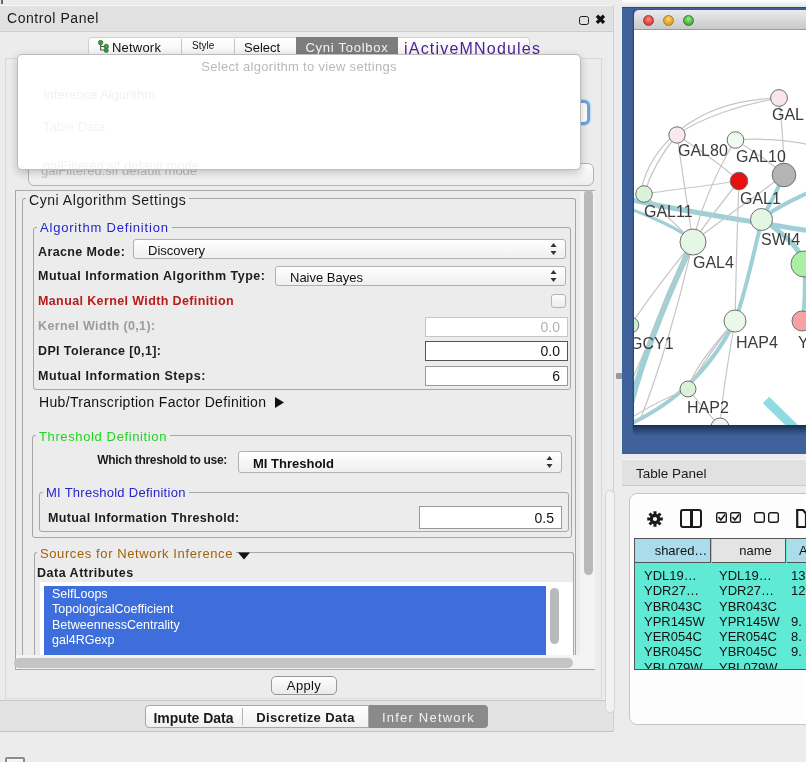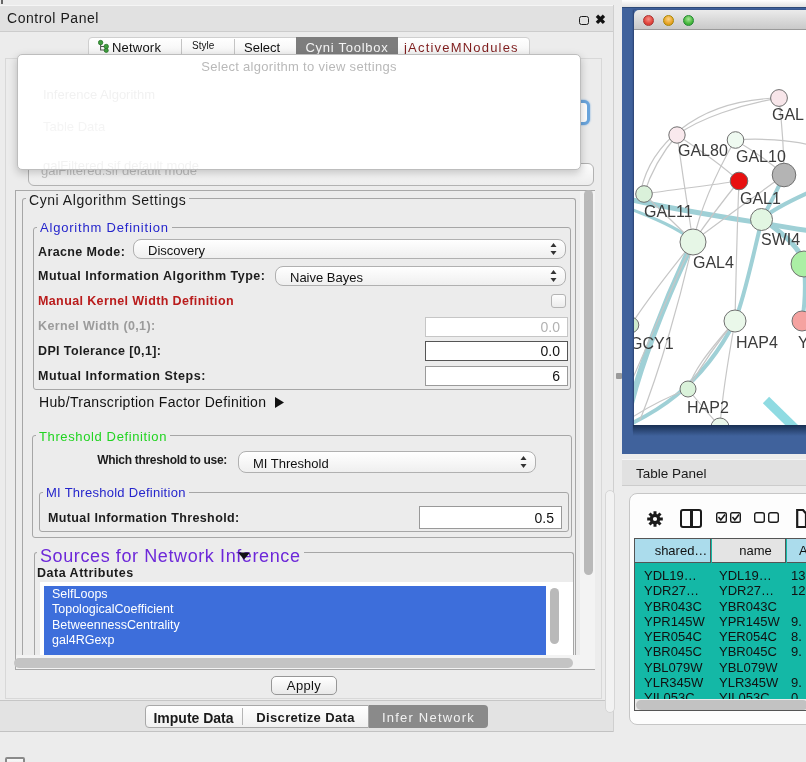--- a/index.html
+++ b/index.html
@@ -2,21 +2,21 @@
 <html><head>
 <meta charset="utf-8">
 <style>
   * { margin:0; padding:0; box-sizing:border-box; }
   html,body { width:806px; height:762px; overflow:hidden; }
   body { font-family:"Liberation Sans", sans-serif; background:#ececec; position:relative; }
   .abs { position:absolute; }
   .hdr { background:#e1e1e1; border-top:1px solid #f5f5f5; border-bottom:1px solid #cccccc; }
   .combo {
     background:linear-gradient(#ffffff, #efefef);
-    border:1px solid #b0b0b0; border-radius:8px;
+    border:1px solid #b0b0b0; border-radius:3px;
     font-size:13px; color:#111;
   }
   .combo .arr { position:absolute; right:7px; top:50%; margin-top:-7px; width:9px; height:14px; }
   .tfield { background:#fff; border:1px solid #9a9a9a; font-size:14px; color:#111; text-align:right; }
   .grp { position:absolute; border:1px solid #a6a6a6; border-radius:3px; }
   .grpt { position:absolute; top:-8px; background:#ececec; padding:0 3px; font-size:13px; white-space:nowrap; }
   .blab { font-size:12.5px; font-weight:bold; color:#1c1c1c; white-space:nowrap; letter-spacing:0.38px; }
 </style>
 </head>
 <body>
@@ -36,21 +36,21 @@
 <svg class="abs" style="left:98px;top:39px;" width="13" height="15" viewBox="0 0 15 16">
   <path d="M3 5 L3 12 L8 12 M3 8 L8 8" stroke="#555" stroke-width="1.2" fill="none"></path>
   <circle cx="3" cy="3.5" r="2.6" fill="#3f9e3f" stroke="#1e6a1e" stroke-width="0.8"></circle>
   <circle cx="9.5" cy="8" r="2.6" fill="#3f9e3f" stroke="#1e6a1e" stroke-width="0.8"></circle>
   <circle cx="9.5" cy="12.5" r="2.4" fill="#3f9e3f" stroke="#1e6a1e" stroke-width="0.8"></circle>
 </svg>
 <div class="abs" style="left:112px;top:40px;font-size:13px;letter-spacing:0.2px;color:#111;">Network</div>
 <div class="abs" style="left:192px;top:40px;font-size:10px;color:#111;">Style</div>
 <div class="abs" style="left:244px;top:40px;font-size:13px;color:#111;">Select</div>
 <div class="abs" style="left:296px;top:40px;width:102px;text-align:center;font-size:13px;letter-spacing:0.75px;color:#f4f4f4;">Cyni Toolbox</div>
-<div class="abs" style="left:404px;top:40px;font-size:13px;letter-spacing:1.2px;color:#7f1d1d;">jActiveMNodules</div>
+<div class="abs" style="left:404px;top:40px;font-size:16px;letter-spacing:1.2px;color:#4c1d95;">jActiveMNodules</div>
 
 <div class="abs" style="left:5px;top:58px;width:597px;height:641px;border:1px solid #d8d8d8;background:#ececec;"></div>
 <div class="abs" style="left:15px;top:190px;width:580px;height:480px;border:1px solid #a8a8a8;background:#ececec;"></div>
 
 <div class="abs" style="left:22px;top:198px;width:554px;height:458px;border:1px solid #a6a6a6;border-bottom:none;border-radius:3px 3px 0 0;"></div>
 <div class="abs" style="left:26px;top:192px;background:#ececec;padding:0 3px;font-size:14px;letter-spacing:0.55px;color:#1a1a1a;">Cyni Algorithm Settings</div>
 
 <div class="grp" style="left:33px;top:227px;width:538px;height:163px;"></div>
 <div class="grpt" style="left:37px;top:220px;font-size:13px;letter-spacing:0.8px;color:#2525cc;background:#ececec;padding:0 3px;">Algorithm Definition</div>
 
@@ -84,34 +84,34 @@
 
 <div class="abs" style="left:39px;top:394px;font-size:14px;letter-spacing:0.33px;color:#111;">Hub/Transcription Factor Definition</div>
 <svg class="abs" style="left:273px;top:396px;" width="12" height="13" viewBox="0 0 12 13">
     <path d="M2 1 L11 6.5 L2 12 Z" fill="#111"></path>
   </svg>
 
 <div class="grp" style="left:32px;top:435px;width:540px;height:103px;"></div>
 <div class="grpt" style="left:36px;top:429px;font-size:13px;letter-spacing:0.62px;color:#21d421;background:#ececec;padding:0 3px;">Threshold Definition</div>
 
 <div class="abs blab" style="left:0;top:453px;width:227px;text-align:right;font-size:12px;letter-spacing:-0.3px;">Which threshold to use:</div>
-<div class="abs combo" style="left:238px;top:451px;width:298px;height:22px;">
+<div class="abs combo" style="left:238px;top:451px;width:324px;height:22px;font-weight:bold;">
   <span style="position:absolute;left:14px;top:3.5px;">MI Threshold</span>
   <svg class="arr" viewBox="0 0 9 14">
       <path d="M4.5 1 L7.5 5 L1.5 5 Z M4.5 13 L7.5 9 L1.5 9 Z" fill="#333"></path>
     </svg>
 </div>
 
 <div class="grp" style="left:39px;top:492px;width:530px;height:40px;"></div>
 <div class="grpt" style="left:43px;top:485px;font-size:13px;letter-spacing:0.27px;color:#2525cc;background:#ececec;padding:0 3px;">MI Threshold Definition</div>
 <div class="abs blab" style="left:48px;top:511px;">Mutual Information Threshold:</div>
 <div class="abs tfield" style="left:419px;top:506px;width:143px;height:23px;border-color:#999;padding:3px 7px 8px 0;">0.5</div>
 
 <div class="abs" style="left:34px;top:552px;width:540px;height:104px;border:1px solid #a6a6a6;border-bottom:none;border-radius:3px 3px 0 0;"></div>
-<div class="grpt" style="left:37px;top:546px;font-size:18px;letter-spacing:0.6px;color:#6d28d9;background:#ececec;padding:0 3px;">Sources for Network Inference</div>
+<div class="grpt" style="left:37px;top:546px;font-size:13px;letter-spacing:0.6px;color:#a16207;background:#ececec;padding:0 3px;">Sources for Network Inference</div>
 <svg class="abs" style="left:237px;top:551px;" width="14" height="10" viewBox="0 0 14 10">
     <path d="M1 1.5 L13 1.5 L7 8.5 Z" fill="#111"></path>
   </svg>
 <div class="abs blab" style="left:37px;top:566px;letter-spacing:0.5px;">Data Attributes</div>
 
 <div class="abs" style="left:40px;top:582px;width:533px;height:75px;background:#fff;overflow:hidden;">
   <div class="abs" style="left:4px;top:4px;width:502px;height:76px;background:#3d6edb;"></div>
   <div class="abs" style="left:12px;top:5px;font-size:12.5px;color:#fff;line-height:15.3px;white-space:nowrap;">SelfLoops<br>TopologicalCoefficient<br>BetweennessCentrality<br>gal4RGexp</div>
   <div class="abs" style="left:510px;top:6px;width:9px;height:56px;background:#b9b9b9;border-radius:5px;"></div>
 </div>
@@ -253,21 +253,21 @@
   <path d="M2.5 5 L4.8 8 L9 2.5 M16.5 5 L18.8 8 L23 2.5" stroke="#1b1b1b" stroke-width="1.6" fill="none"></path>
 </svg>
 <svg class="abs" style="left:754px;top:512px;" width="26" height="12" viewBox="0 0 26 12">
   <rect x="0.7" y="0.7" width="9.6" height="9.6" rx="2" fill="none" stroke="#1b1b1b" stroke-width="1.4"></rect>
   <rect x="14.7" y="0.7" width="9.6" height="9.6" rx="2" fill="none" stroke="#1b1b1b" stroke-width="1.4"></rect>
 </svg>
 <svg class="abs" style="left:796px;top:508px;" width="10" height="21" viewBox="0 0 10 21">
   <path d="M1.2 2 L7 2 L10 5.5 L10 19 L1.2 19 Z" fill="none" stroke="#1b1b1b" stroke-width="2.2"></path>
 </svg>
 
-<div class="abs" style="left:634px;top:538px;width:172px;height:173px;background:#14b8a6;border:1px solid #555;border-right:none;overflow:hidden;">
+<div class="abs" style="left:634px;top:538px;width:172px;height:132px;background:#5eead4;border:1px solid #555;border-right:none;overflow:hidden;">
 
   <div class="abs" style="left:0;top:0;width:76px;height:24px;background:#abdcec;border-right:1.5px solid #555;border-bottom:1.5px solid #555;text-align:center;font-size:13px;color:#111;padding-top:4px;padding-left:17px;box-sizing:border-box;white-space:nowrap;overflow:hidden;">shared…</div>
   <div class="abs" style="left:77px;top:0;width:74px;height:24px;background:#e4e4e4;border-right:1.5px solid #555;border-bottom:1.5px solid #555;text-align:center;font-size:13px;color:#111;padding-top:4px;padding-left:14px;box-sizing:border-box;white-space:nowrap;">name</div>
   <div class="abs" style="left:152px;top:0;width:20px;height:24px;background:#abdcec;border-bottom:1.5px solid #555;font-size:13px;color:#111;padding-top:4px;padding-left:12px;">A</div>
 
   <div class="abs" style="left:9px;top:29px;font-size:13px;color:#111;line-height:15.3px;white-space:nowrap;">YDL19…<br>YDR27…<br>YBR043C<br>YPR145W<br>YER054C<br>YBR045C<br>YBL079W<br>YLR345W<br>YIL053C</div>
   <div class="abs" style="left:84px;top:29px;font-size:13px;color:#111;line-height:15.3px;white-space:nowrap;">YDL19…<br>YDR27…<br>YBR043C<br>YPR145W<br>YER054C<br>YBR045C<br>YBL079W<br>YLR345W<br>YIL053C</div>
   <div class="abs" style="left:156px;top:29px;font-size:13px;color:#111;line-height:15.3px;white-space:nowrap;">13<br>12<br>&nbsp;<br>9.<br>8.<br>9.<br>&nbsp;<br>9.<br>0.</div>
 
   <div class="abs" style="left:0;top:160px;width:174px;height:13px;background:#e9e9e9;"></div>

